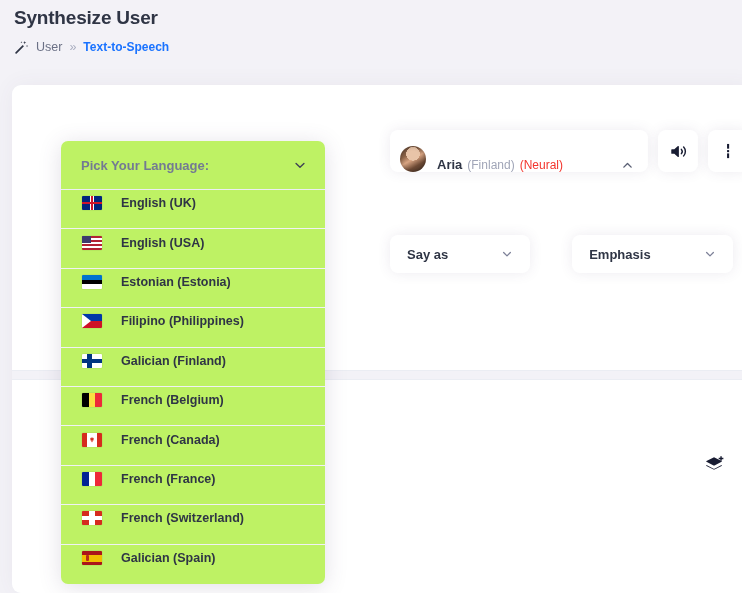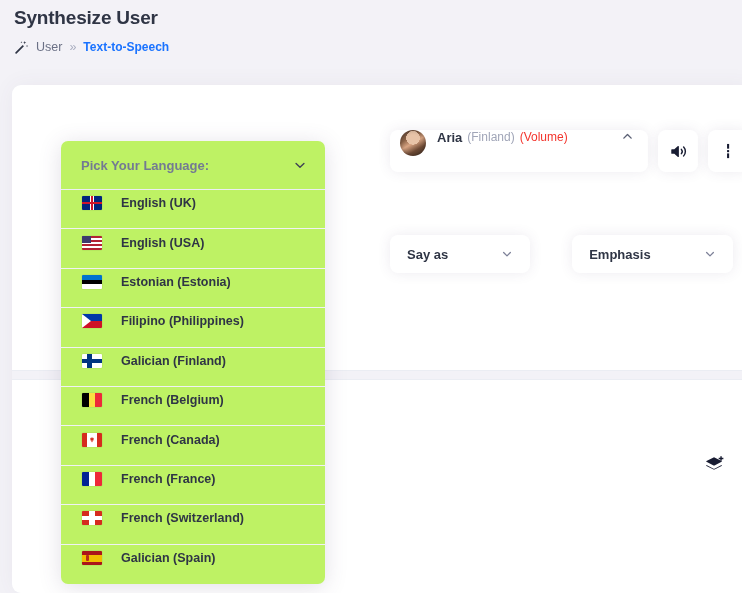--- a/index.html
+++ b/index.html
@@ -115,21 +115,21 @@
     position: absolute;
     left: 378px;
     top: 45px;
     display: flex;
     align-items: center;
     gap: 10px;
   }
 
   .voice-pill {
     display: flex;
-    align-items: flex-start;
+    align-items: flex-end;
     height: 42px;
     min-width: 258px;
     padding: 0 14px 0 10px;
     background: #ffffff;
     border-radius: 8px;
     box-shadow: 0 0 13px rgba(82,63,105,0.10);
     cursor: pointer;
   }
 
   .avatar {
@@ -437,21 +437,21 @@
   <div class="card-divider"></div>
   <div class="card-band"></div>
   <div class="card-divider2"></div>
 
   <div class="voice-row">
 
     <div class="voice-pill">
       <span class="avatar"></span>
       <span class="voice-name">Aria</span>
       <span class="voice-gender">(Finland)</span>
-      <span class="voice-type">(Volume)</span>
+      <span class="voice-type">(Neural)</span>
       <span class="voice-caret">
         <svg width="13" height="13" viewBox="0 0 16 16" fill="none" stroke="currentColor" stroke-width="1.7" stroke-linecap="round" stroke-linejoin="round">
           <polyline points="3.5,10 8,5.5 12.5,10"></polyline>
         </svg>
       </span>
     </div>
 
     <div class="icon-square">
       <span>
         <svg width="19" height="19" viewBox="0 0 20 20" fill="currentColor">

